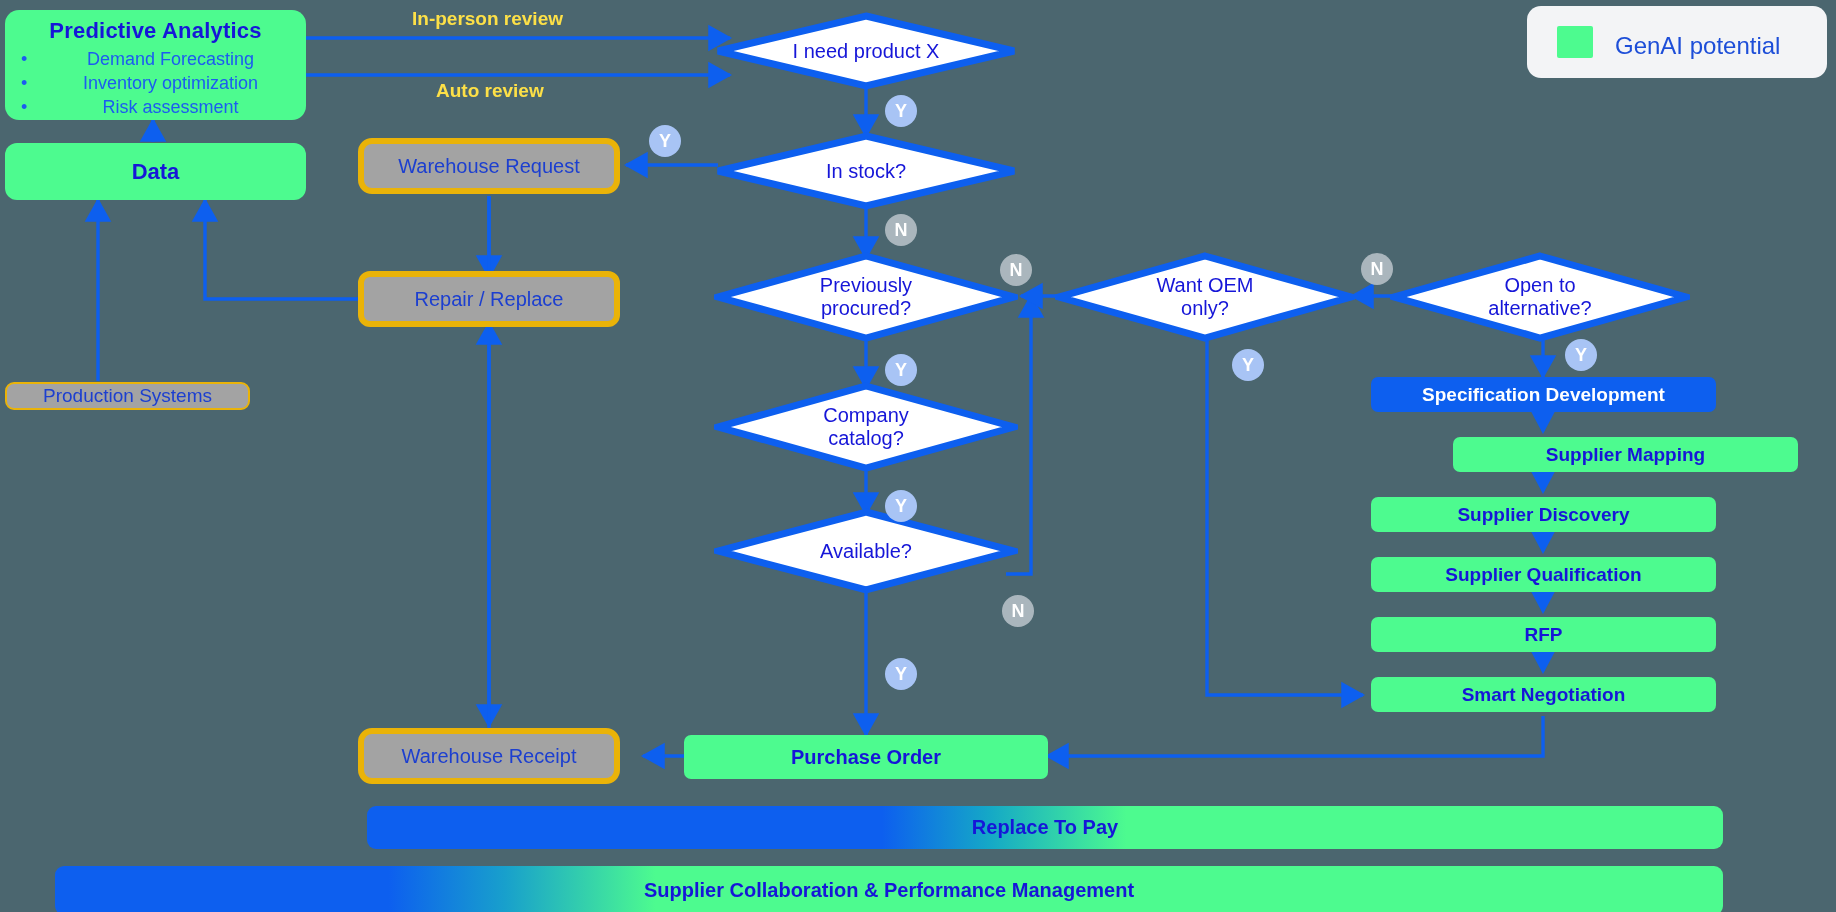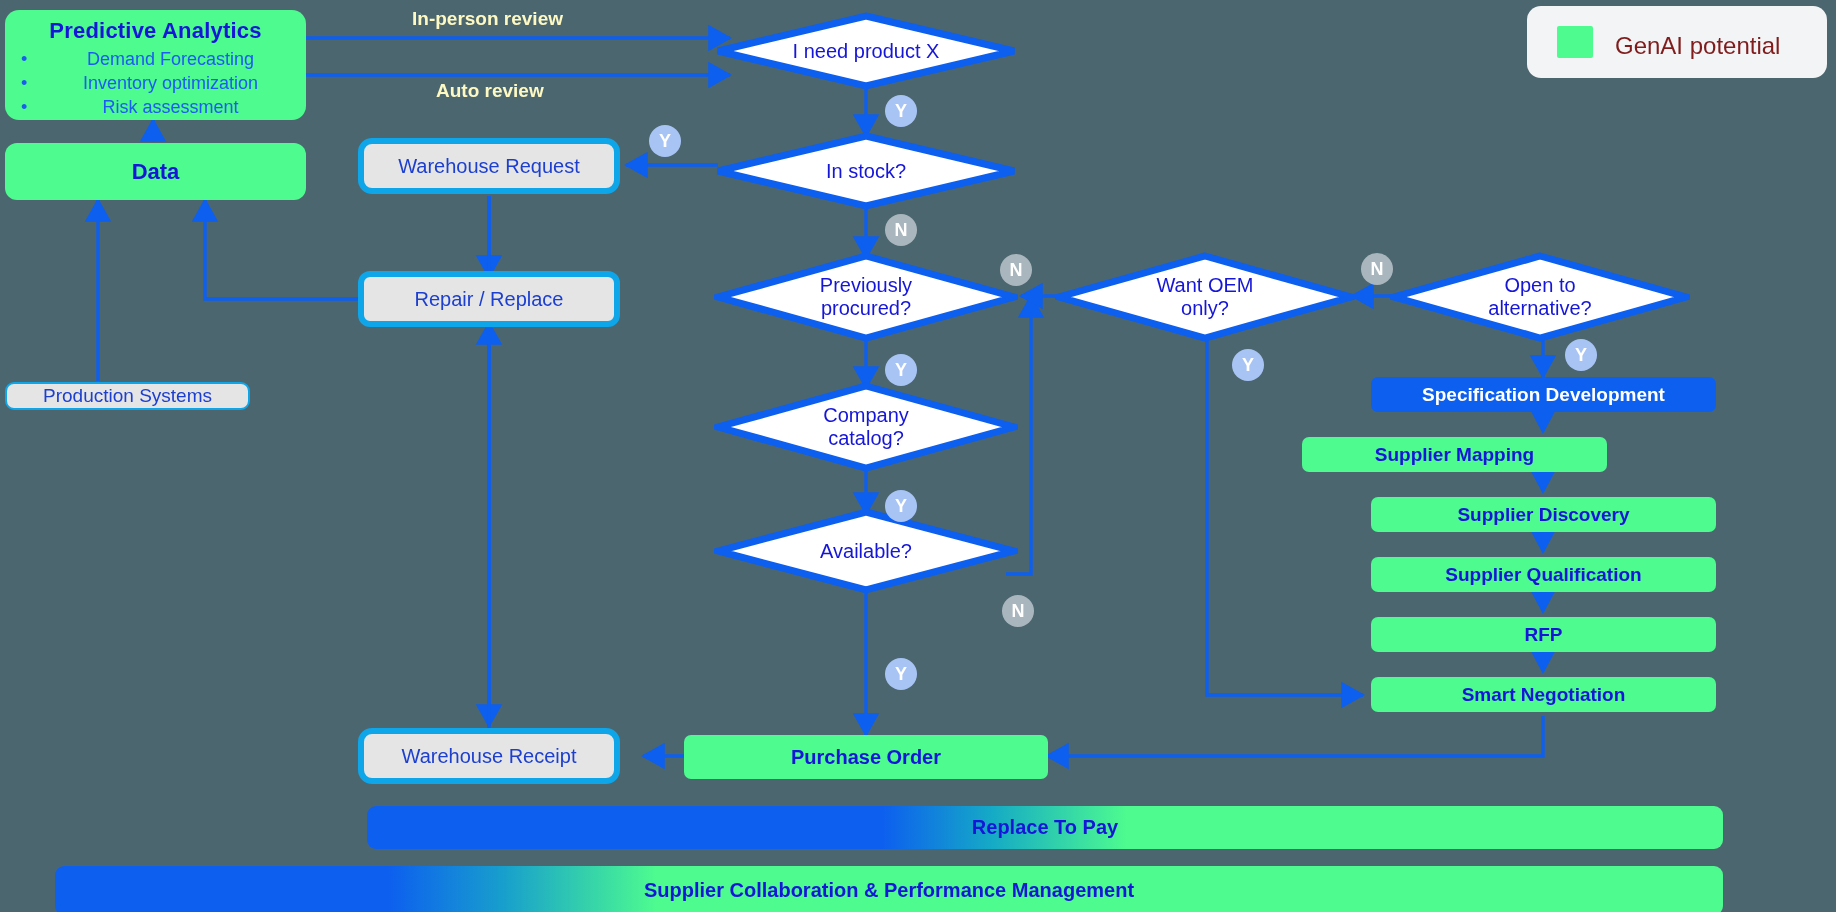--- a/index.html
+++ b/index.html
@@ -18,21 +18,21 @@
 
   
   .green-card { background:#4dfb8f; border-radius:12px; color:#1616d8; }
   .green-card.analytics { border-radius:14px; display:block; padding:8px 10px 20px; }
   .analytics .title { font-size:22px; font-weight:bold; text-align:center; color:#1616d8; letter-spacing:.2px; }
   .analytics ul { list-style:none; margin:4px 0 0 30px; }
   .analytics li { font-size:18px; font-weight:normal; color:#1c5cf0; line-height:1.32; position:relative; }
   .analytics li:before { content:"\2022"; position:absolute; left:-24px; color:#1c5cf0; }
 
   
-  .white-box { background:#e5e5e5; border:6px solid #0ea5e9; border-radius:14px;
+  .white-box { background:#a3a3a3; border:6px solid #eab308; border-radius:14px;
                color:#1c3fd0; font-size:20px; font-weight:normal; }
   .white-box.thin { border-width:2px; border-radius:9px; font-size:19px; }
 
   
   .diamond { position:absolute; }
   .diamond svg { position:absolute; left:0; top:0; }
   .diamond .dlabel { position:absolute; inset:0; display:flex; align-items:center;
                      justify-content:center; text-align:center; color:#1616d8;
                      font-size:20px; font-weight:normal; line-height:1.15; }
 
@@ -54,27 +54,27 @@
         align-items:center; justify-content:center; color:#1616d8;
         font-size:20px; font-weight:bold; }
 
   
   .gbar { position:absolute; border-radius:9px; display:flex; align-items:center;
           justify-content:center; color:#1616d8; font-size:20px; font-weight:bold; }
   .gbar.p2p { background:linear-gradient(90deg,#0d5fef 0%,#0d5fef 38%,#15a9c6 46%,#4dfb8f 56%,#4dfb8f 100%); }
   .gbar.scm { background:linear-gradient(90deg,#0d5fef 0%,#0d5fef 20%,#18a0cc 27%,#4dfb8f 36%,#4dfb8f 100%); }
 
   
-  .edge-label { position:absolute; color:#fef9c3; font-size:19px; font-weight:bold; }
+  .edge-label { position:absolute; color:#fde047; font-size:19px; font-weight:bold; }
 
   
   .legend { position:absolute; background:#f3f4f6; border-radius:14px;
             display:flex; align-items:center; gap:22px; padding:0 30px; }
   .legend .swatch { width:36px; height:32px; background:#4dfb8f; border-radius:2px; }
-  .legend .ltext { color:#7f1d1d; font-size:24px; font-weight:normal;margin-top:7px; }
+  .legend .ltext { color:#1d4ed8; font-size:24px; font-weight:normal;margin-top:7px; }
 </style>
 </head>
 <body>
 
 <div id="canvas">
 
   <svg class="wires" viewBox="0 0 1836 912">
     <defs>
       <marker id="ah" markerWidth="9" markerHeight="9" refX="6.4" refY="4.5" orient="auto" markerUnits="strokeWidth">
         <path d="M0,0.6 L7,4.5 L0,8.4 z" fill="#0d5fef"></path>
@@ -252,21 +252,21 @@
   <div class="badge n" style="left:1361px; top:253px;">
     <span>N</span>
     </div>
   <div class="badge y" style="left:1565px; top:339px;">
     <span>Y</span>
     </div>
 
   <div class="proc blue" style="left:1371px; top:377px; width:345px; height:35px;">
     <span>Specification Development</span>
   </div>
-  <div class="proc green" style="left:1302px; top:437px; width:305px; height:35px;">
+  <div class="proc green" style="left:1453px; top:437px; width:345px; height:35px;">
     <span>Supplier Mapping</span>
   </div>
   <div class="proc green" style="left:1371px; top:497px; width:345px; height:35px;border-radius:7px;">
     <span>Supplier Discovery</span>
   </div>
   <div class="proc green" style="left:1371px; top:557px; width:345px; height:35px;">
     <span>Supplier Qualification</span>
   </div>
   <div class="proc green" style="left:1371px; top:617px; width:345px; height:35px;">
     <span>RFP</span>

